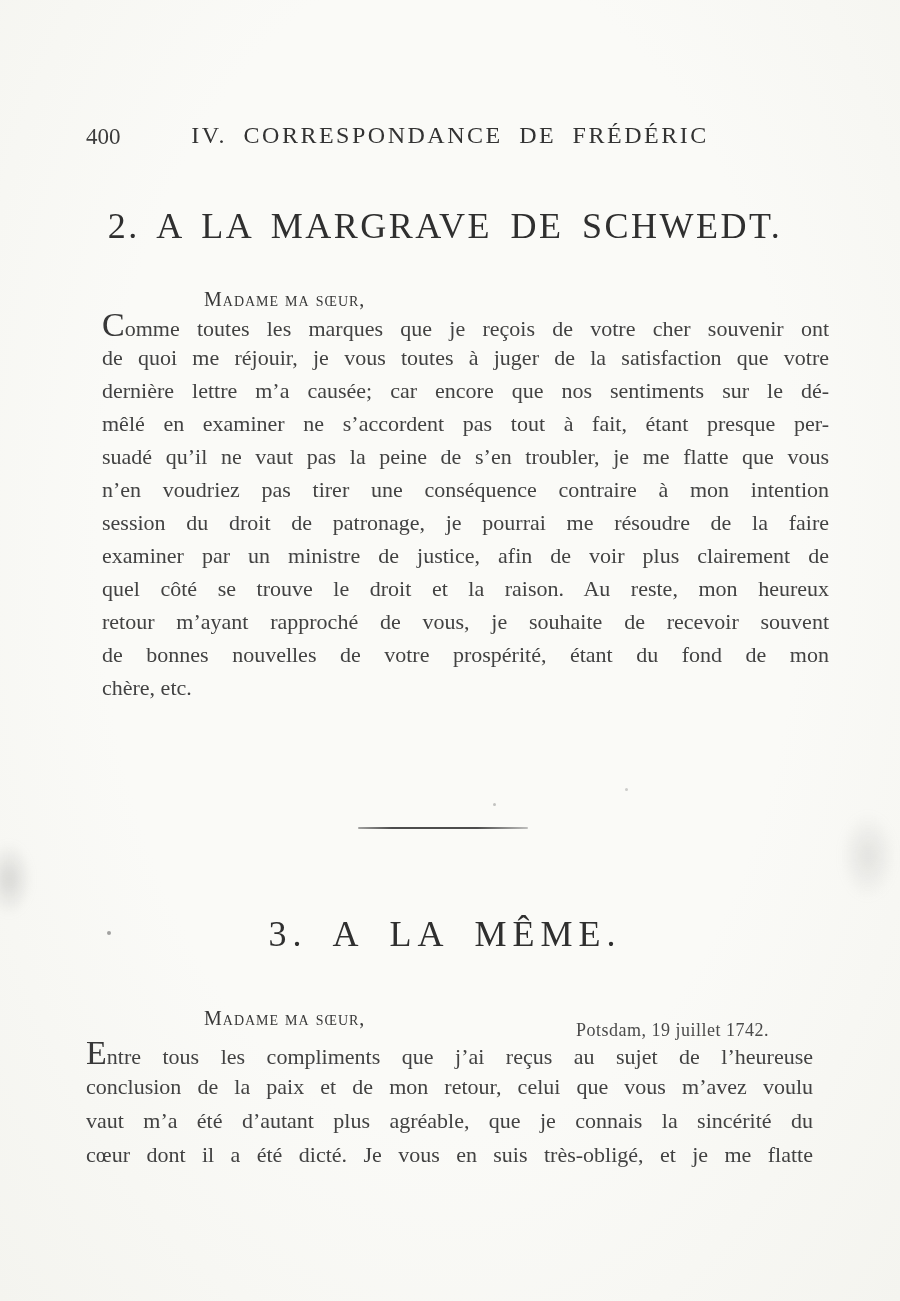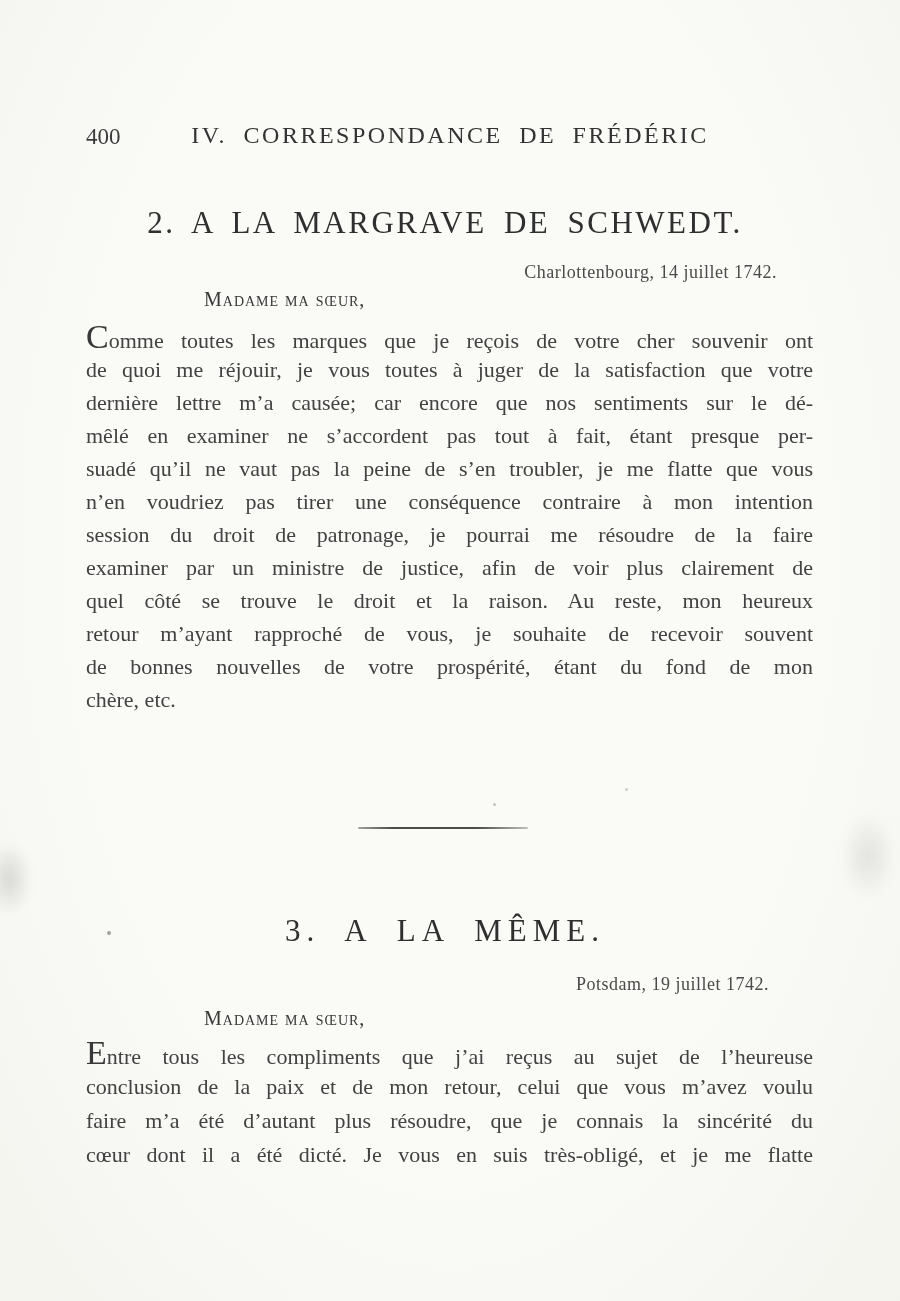--- a/index.html
+++ b/index.html
@@ -30,54 +30,54 @@
     font-size: 24px;
     letter-spacing: 2.5px;
     word-spacing: 8px;
     color: #333;
     white-space: nowrap;
   }
   .letter-heading {
     position: absolute;
     left: 0; right: 10px;
     text-align: center;
-    font-size: 31px;
+    font-size: 36px;
     color: #2f2f2f;
     white-space: nowrap;
   }
   .letter-heading.h2 { top: 205px; letter-spacing: 2.5px; word-spacing: 7px; }
   .letter-heading.h3 { top: 913px; letter-spacing: 6px; word-spacing: 12px; }
   .dateline {
     position: absolute;
     font-size: 18px;
     color: #4a4a4a;
     letter-spacing: 0.5px;
     white-space: nowrap;
   }
   .dateline.d1 { top: 262px; right: 123px; }
-  .dateline.d2 { top: 974px; right: 131px; }
+  .dateline.d2 { top: 1020px; right: 131px; }
   .salutation {
     position: absolute;
     left: 204px;
     font-size: 20px;
     font-variant: small-caps;
     letter-spacing: 1px;
     color: #373737;
     white-space: nowrap;
   }
   .salutation.s1 { top: 288px; }
   .salutation.s2 { top: 1007px; }
   .body-block {
     position: absolute;
     left: 86px;
     width: 727px;
     font-size: 22px;
     color: #424242;
   }
-  .body-block.b1 { top: 320px; }
+  .body-block.b1 { top: 308px; margin-left: 16px; }
   .body-block.b2 { top: 1041px; }
   .b1 .line { line-height: 33px; height: 33px; }
   .b2 .line { line-height: 24px; height: 34px; }
   .line {
     text-align: justify;
     text-align-last: justify;
     white-space: normal;
     overflow: visible;
   }
   .line.last { text-align-last: left; }
@@ -119,21 +119,20 @@
 <body>
 
 <div class="page">
 
   <div class="running-head">
     <span class="page-num">400</span>
     <span class="head-title">IV.  CORRESPONDANCE DE FRÉDÉRIC</span>
   </div>
 
   <div class="letter-heading h2">2.  A LA MARGRAVE DE SCHWEDT.</div>
-  <div class="dateline d1">Charlottenbourg, 14 juillet 1742.</div>
   <div class="salutation s1">Madame ma sœur,</div>
 
   <div class="body-block b1">
     <div class="line"><span class="initial">C</span><span>omme toutes les marques que je reçois de votre cher souvenir ont</span></div>
     <div class="line">de quoi me réjouir, je vous toutes à juger de la satisfaction que votre</div>
     <div class="line">dernière lettre m’a causée; car encore que nos sentiments sur le dé-</div>
     <div class="line">mêlé en examiner ne s’accordent pas tout à fait, étant presque per-</div>
     <div class="line">suadé qu’il ne vaut pas la peine de s’en troubler, je me flatte que vous</div>
     <div class="line">n’en voudriez pas tirer une conséquence contraire à mon intention</div>
     <div class="line">session du droit de patronage, je pourrai me résoudre de la faire</div>
@@ -146,21 +145,21 @@
 
   <div class="divider"></div>
 
   <div class="letter-heading h3">3.  A LA MÊME.</div>
   <div class="dateline d2">Potsdam, 19 juillet 1742.</div>
   <div class="salutation s2">Madame ma sœur,</div>
 
   <div class="body-block b2">
     <div class="line"><span class="initial">E</span><span>ntre tous les compliments que j’ai reçus au sujet de l’heureuse</span></div>
     <div class="line">conclusion de la paix et de mon retour, celui que vous m’avez voulu</div>
-    <div class="line">faire m’a été d’autant plus résoudre, que je connais la sincérité du</div>
+    <div class="line">vaut m’a été d’autant plus agréable, que je connais la sincérité du</div>
     <div class="line">cœur dont il a été dicté.  Je vous en suis très-obligé, et je me flatte</div>
   </div>
 
   <div class="smudge left"></div>
   <div class="smudge right"></div>
   <div class="speck a"></div>
   <div class="speck b"></div>
   <div class="speck c"></div>
 
 </div>

